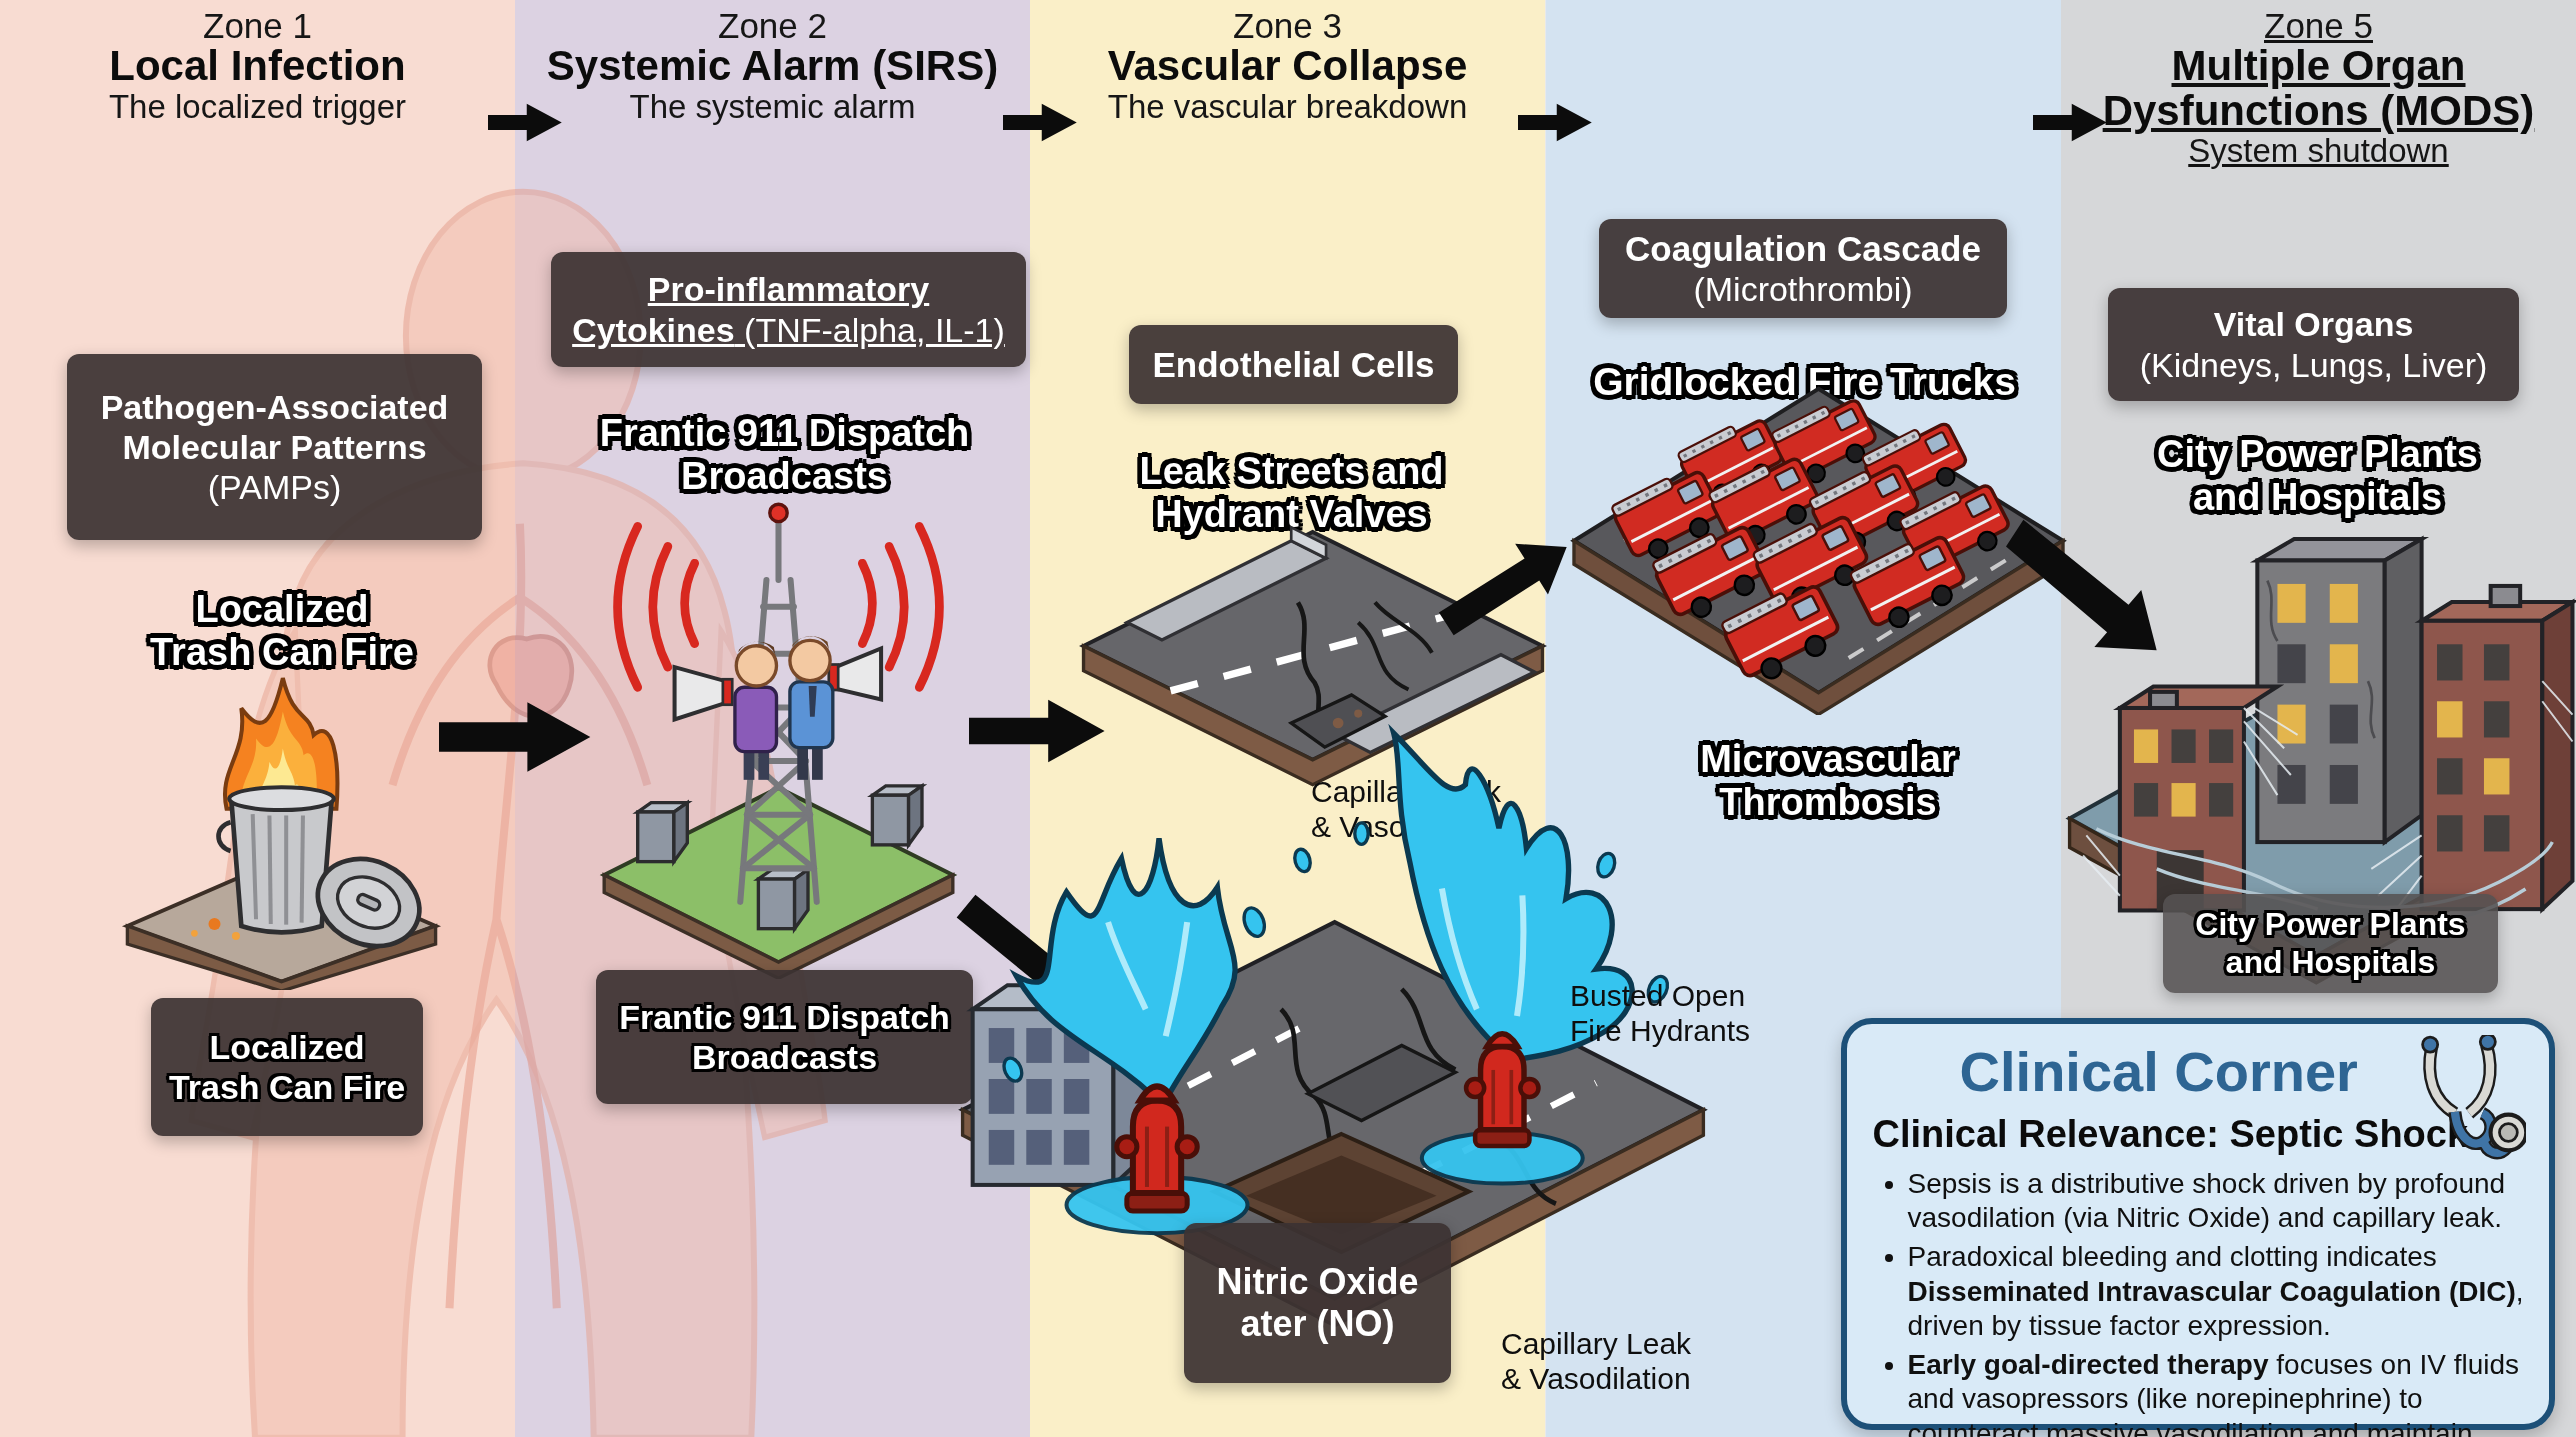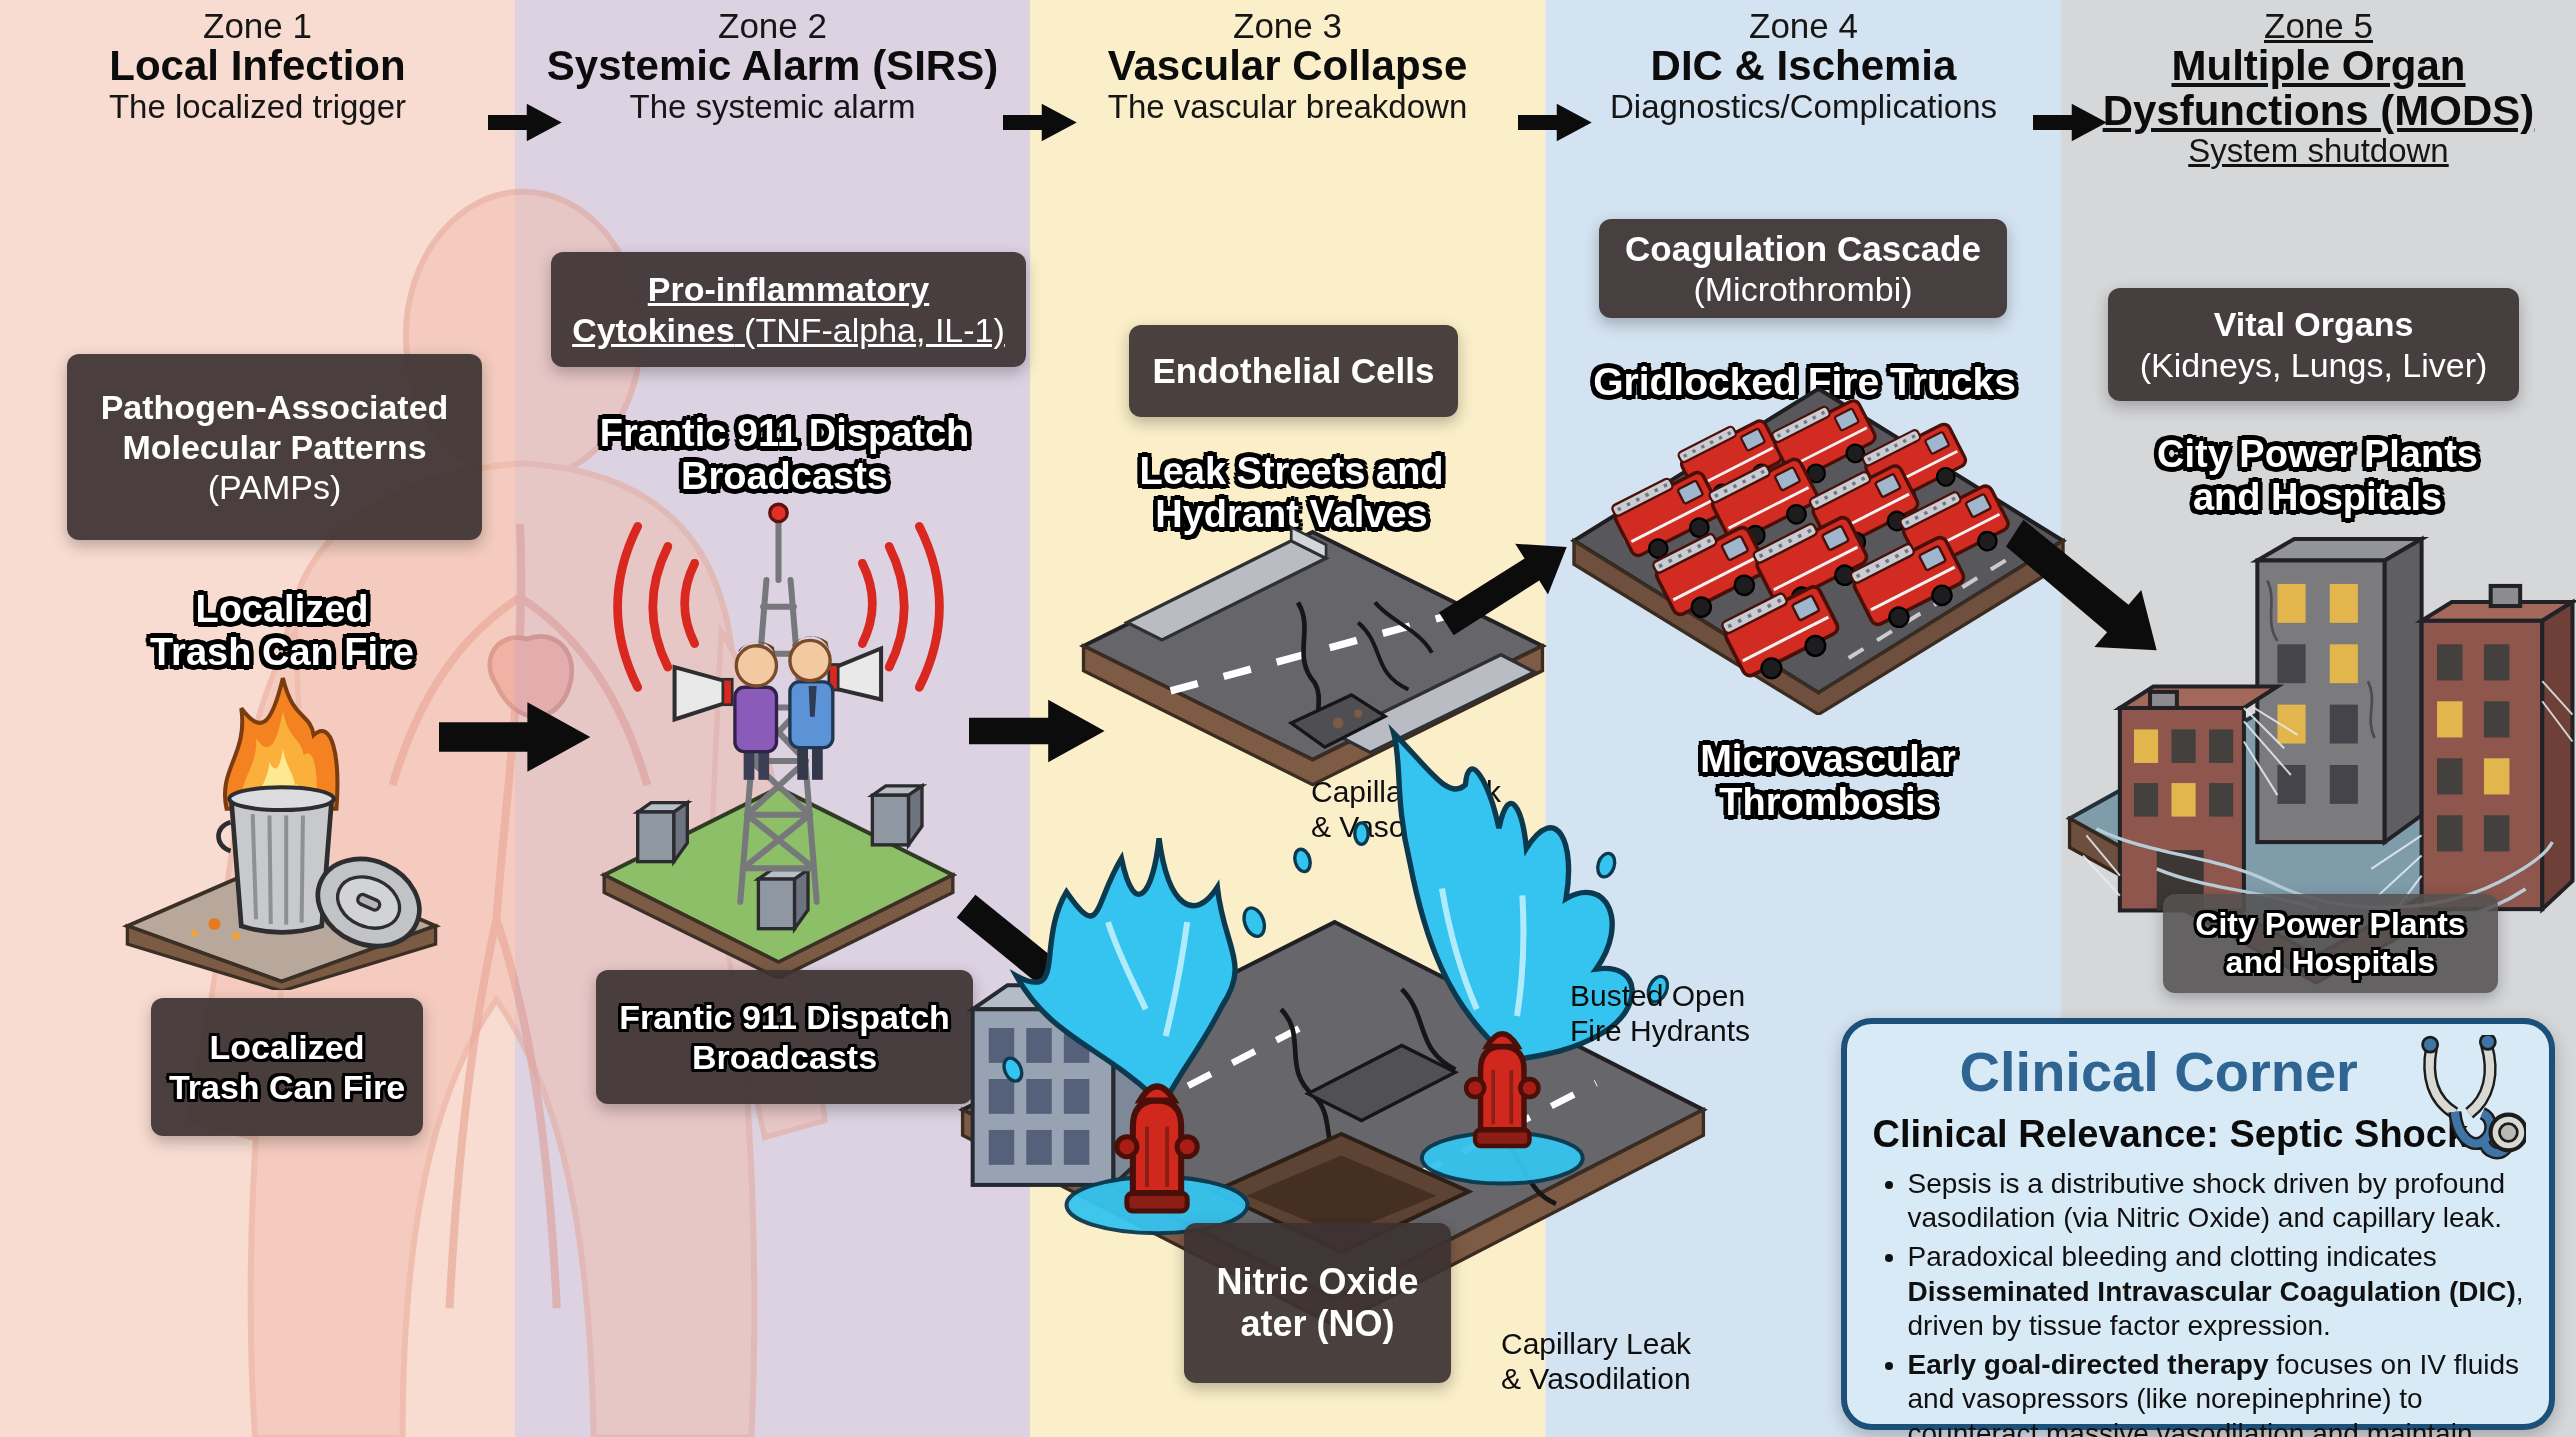--- a/index.html
+++ b/index.html
@@ -63,25 +63,20 @@
   <div class="hdr" style="left:515px;">
     <div class="zl">Zone 2</div>
     <div class="zt">Systemic Alarm (SIRS)</div>
     <div class="zs">The systemic alarm</div>
   </div>
   <div class="hdr" style="left:1030px;">
     <div class="zl">Zone 3</div>
     <div class="zt">Vascular Collapse</div>
     <div class="zs">The vascular breakdown</div>
   </div>
-  <div class="hdr" style="left:1546px;">
-    <div class="zl">Zone 4</div>
-    <div class="zt">DIC &amp; Ischemia</div>
-    <div class="zs">Diagnostics/Complications</div>
-  </div>
   <div class="hdr" style="left:2061px;text-decoration:underline;">
     <div class="zl">Zone 5</div>
     <div class="zt" style="padding:0 27px;">Multiple Organ Dysfunctions (MODS)</div>
     <div class="zs">System shutdown</div>
   </div>
 
   <svg class="ill" style="left:488px;top:101px;" width="75" height="43" viewBox="0 0 120 64">
       <polygon points="0,20 62,20 62,2 118,32 62,62 62,44 0,44" fill="#0c0c0c"></polygon>
     </svg>
   <svg class="ill" style="left:1003px;top:101px;" width="75" height="43" viewBox="0 0 120 64">
@@ -213,21 +208,21 @@
   </svg>
   <svg class="ill" style="left:956px;top:889px;" width="154" height="138" viewBox="0 0 230 205">
     <polygon points="29,8 171,123 189,102 210,185 124,178 142,157 1,42" fill="#0c0c0c"></polygon>
   </svg>
 
   <div class="darkbox" style="left:596px;top:970px;width:377px;height:134px;">
     <div class="db otl-s">Frantic 911 Dispatch</div>
     <div class="db otl-s">Broadcasts</div>
   </div>
 
-  <div class="darkbox" style="left:1129px;top:325px;width:329px;height:92px;">
+  <div class="darkbox" style="left:1129px;top:325px;width:329px;height:79px;">
     <div class="db" style="font-size:35px;">Endothelial Cells</div>
   </div>
   <div class="caption otl" style="left:1097px;top:411px;width:389px;">
     <div>Leak Streets and</div>
     <div>Hydrant Valves</div>
   </div>
 
   <svg class="ill" style="left:1070px;top:522px;" width="486" height="335" viewBox="0 0 725 500">
     <polygon points="362,15 705,185 362,355 20,185" fill="#66666a" stroke="#222226" stroke-width="6"></polygon>
     <polygon points="20,185 362,355 705,185 705,222 362,392 20,222" fill="#7e5b45" stroke="#3a2c20" stroke-width="5"></polygon>

